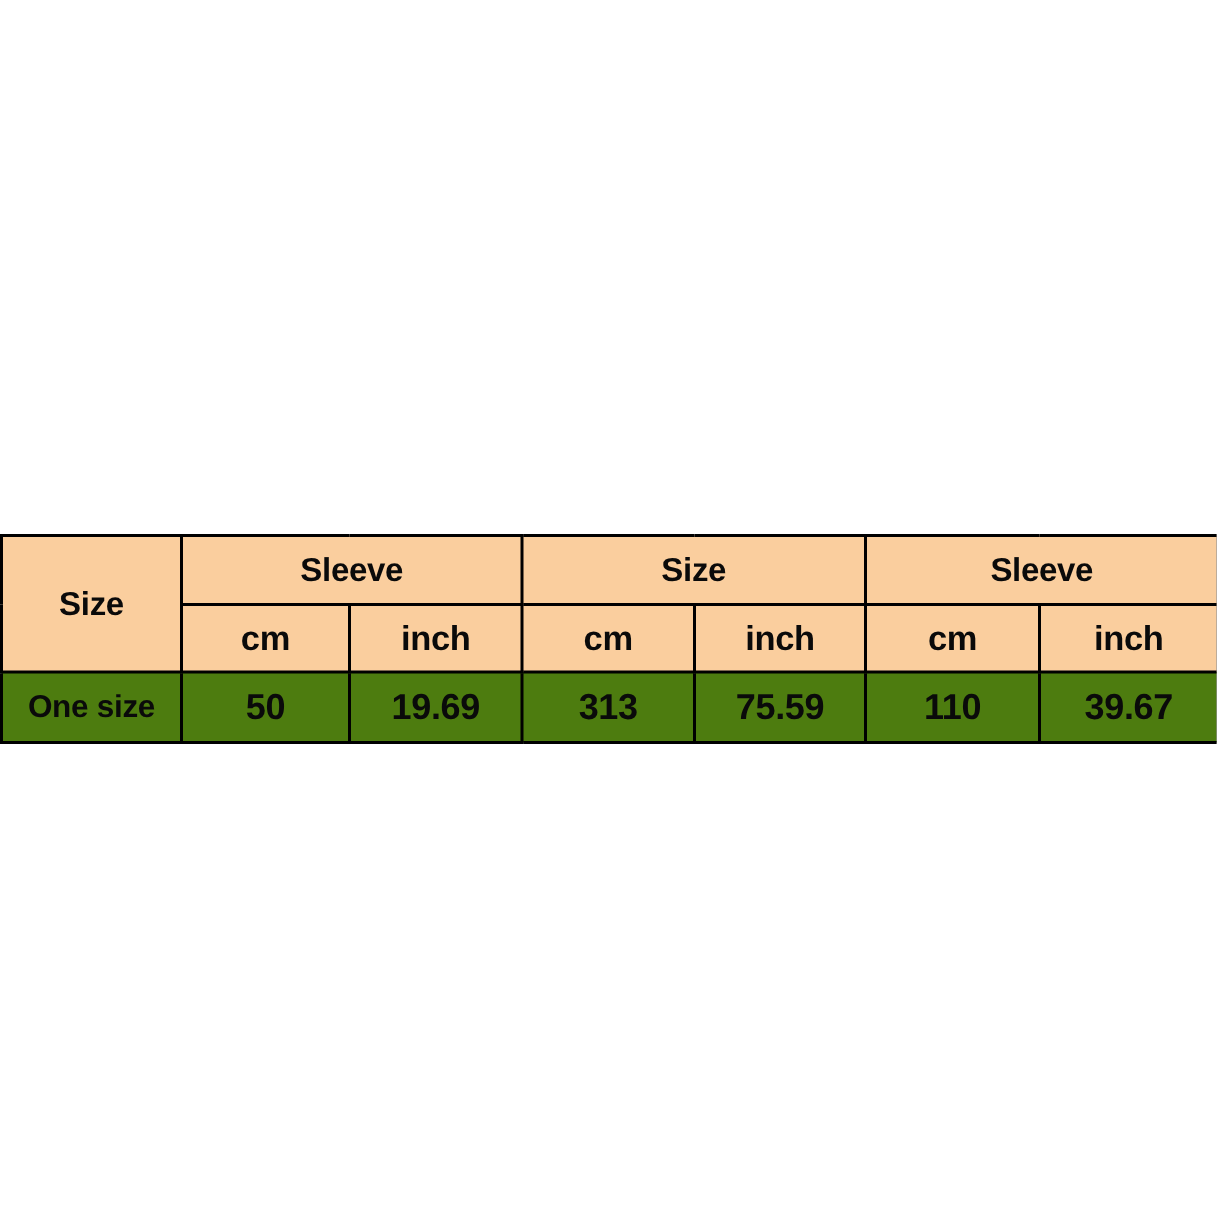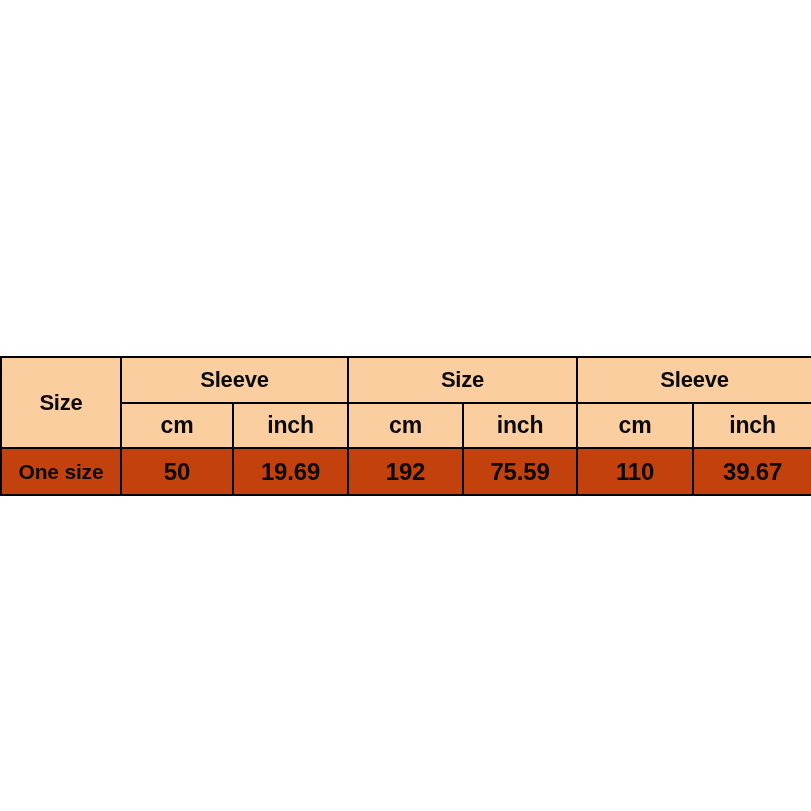--- a/index.html
+++ b/index.html
@@ -65,21 +65,21 @@
     font-size: 22px;
   }
 
   th.unit-head {
     height: 43px;
     font-size: 23px;
   }
 
   
   table.size-chart tbody td {
-    background: #c2410c;
+    background: #4d7c0f;
     height: 45px;
   }
 
   td.size-cell {
     font-size: 21px;
   }
 
   td.value-cell {
     font-size: 24px;
   }
@@ -126,21 +126,21 @@
           <th class="unit-head">cm</th>
           <th class="unit-head">inch</th>
         </tr>
       </thead>
 
       <tbody>
         <tr>
           <td class="size-cell">One size</td>
           <td class="value-cell">50</td>
           <td class="value-cell">19.69</td>
-          <td class="value-cell">192</td>
+          <td class="value-cell">313</td>
           <td class="value-cell">75.59</td>
           <td class="value-cell">110</td>
           <td class="value-cell">39.67</td>
         </tr>
       </tbody>
 
     </table>
 
   </div>
 

